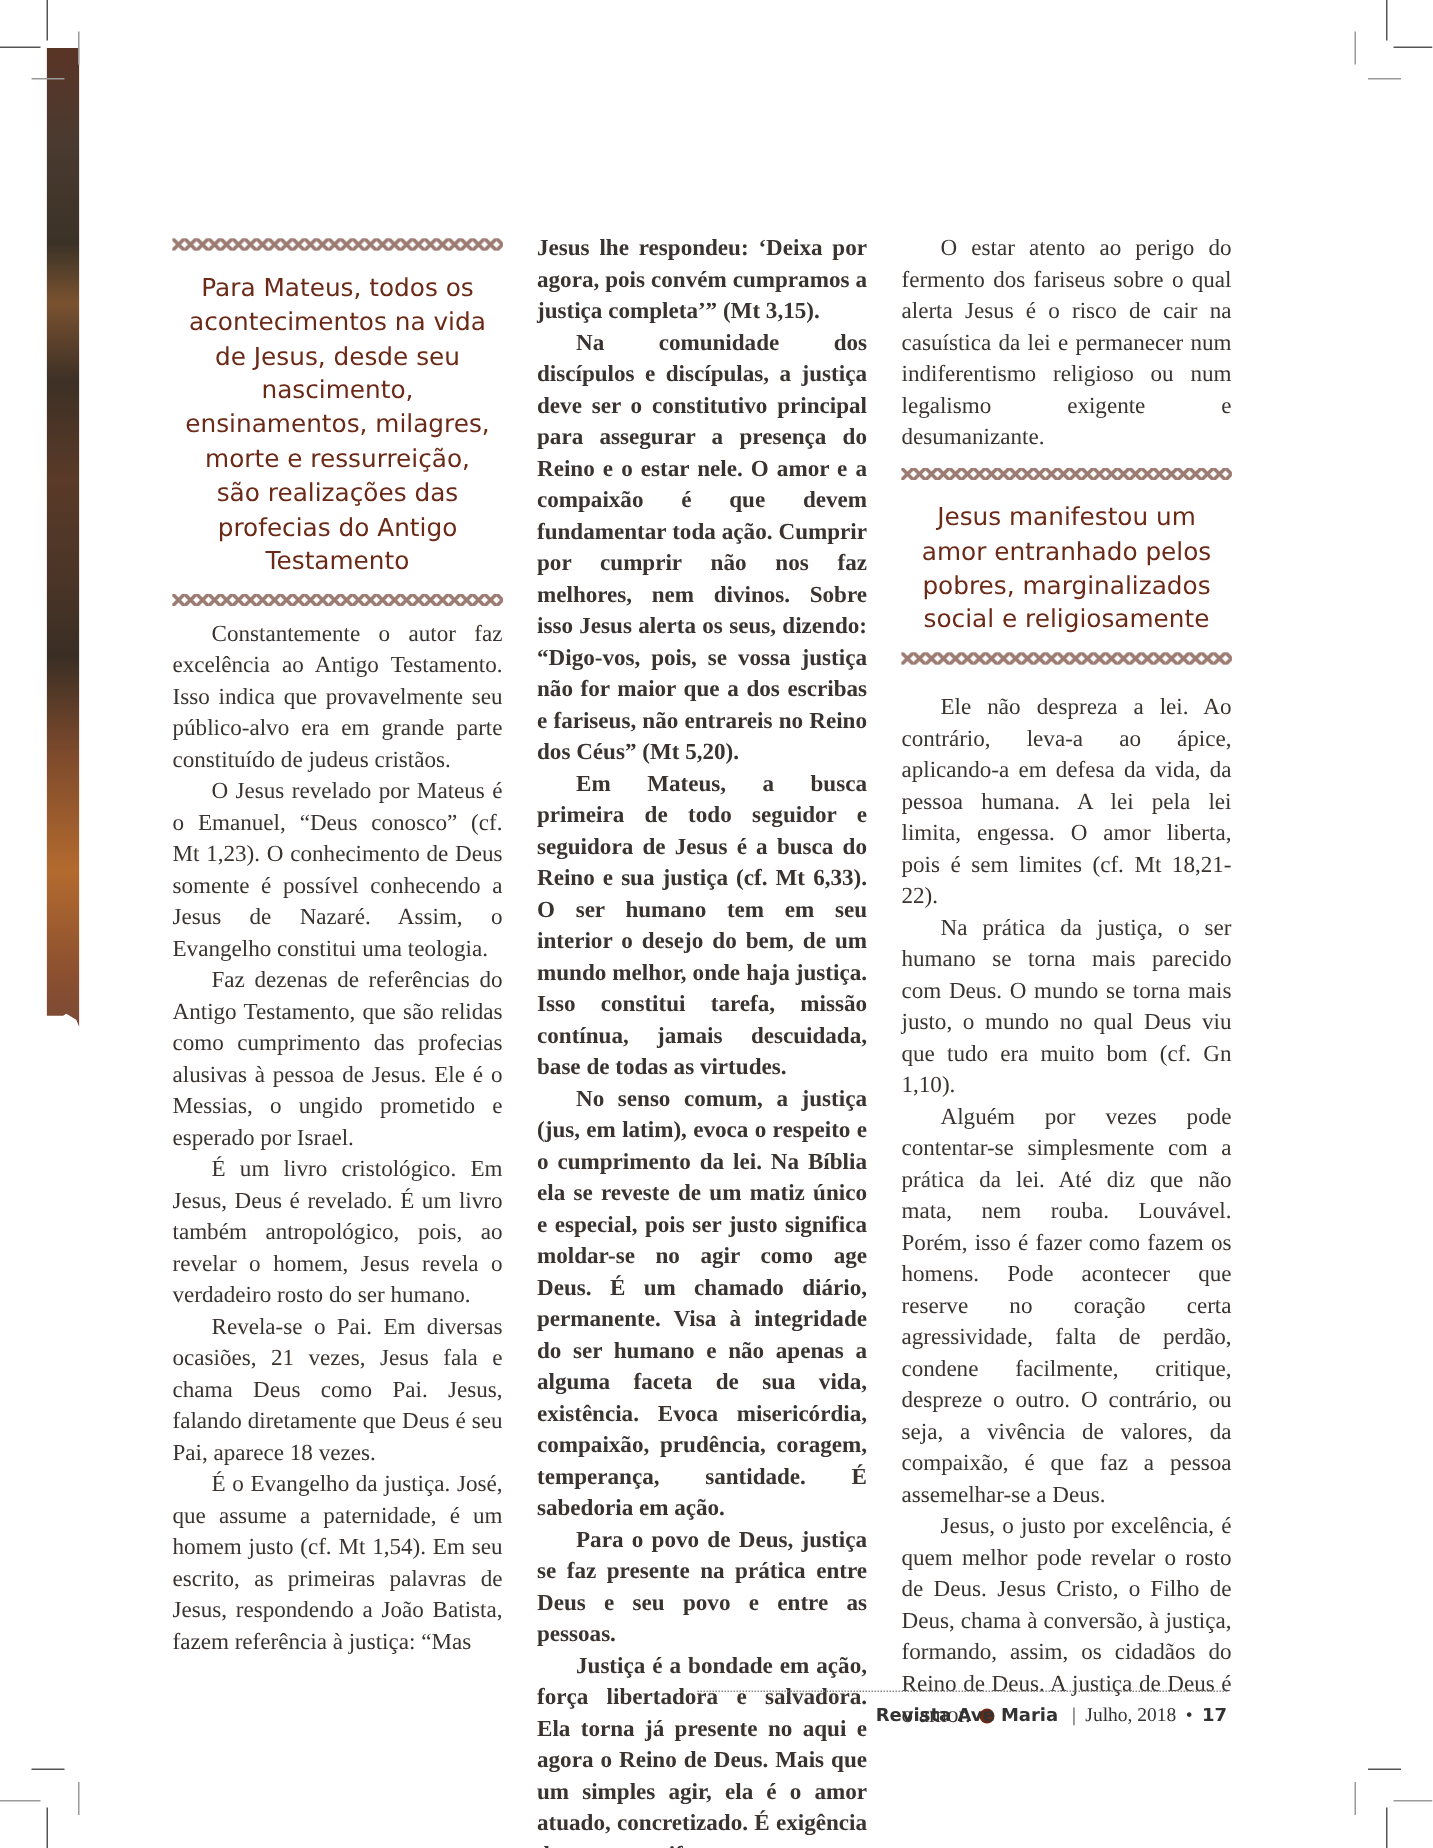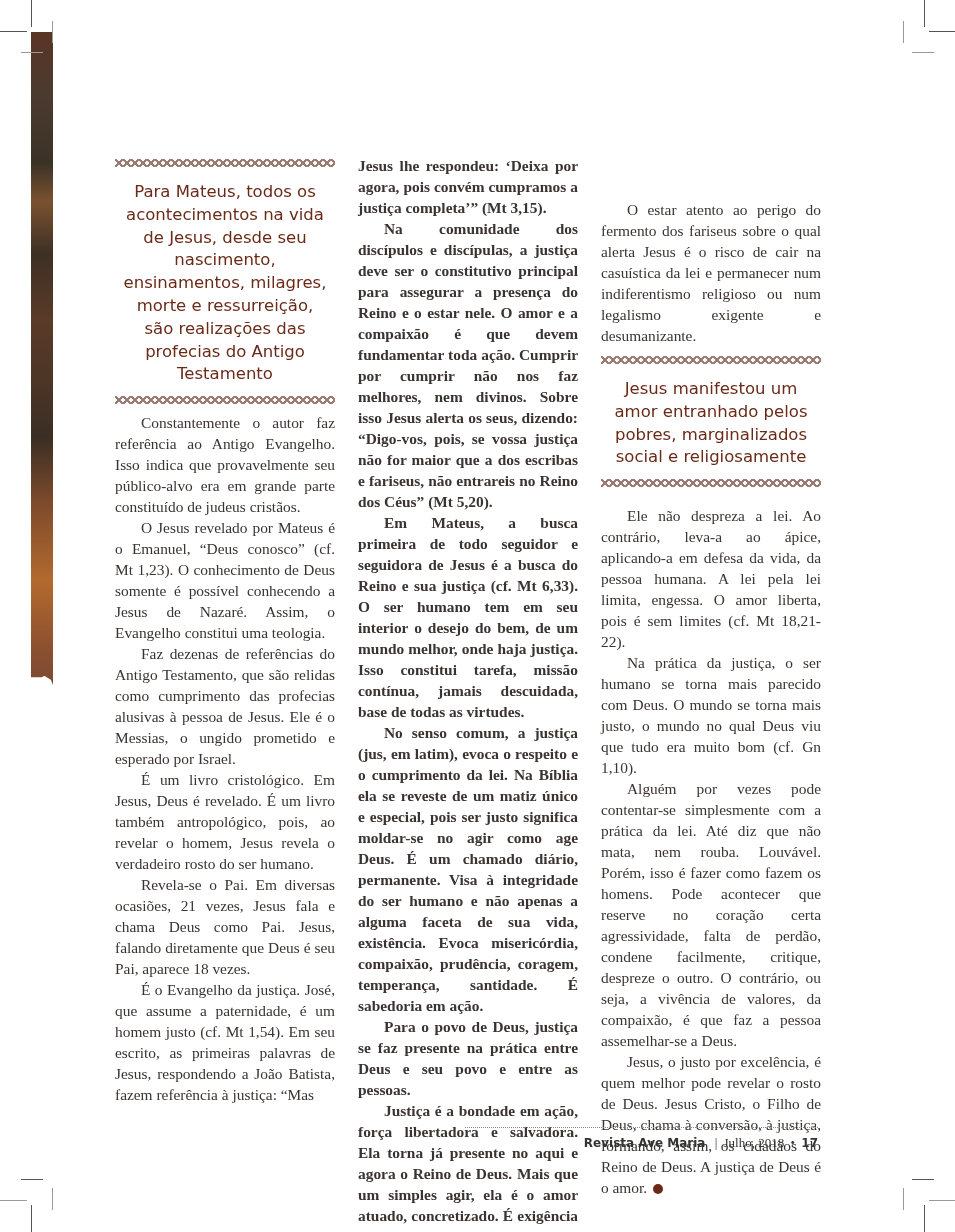--- a/index.html
+++ b/index.html
@@ -50,38 +50,38 @@
 
 <div class="crop" style="left:912px;top:1179px;width:22px;height:1px;"></div>
 <div class="crop l" style="left:929px;top:1200px;width:26px;height:1px;"></div>
 <div class="crop l" style="left:903px;top:1188px;width:1px;height:22px;"></div>
 <div class="crop" style="left:924px;top:1205px;width:1px;height:27px;"></div>
 
 <div class="col" style="left:115px;">
   <div class="divider"></div>
   <div class="pull">Para Mateus, todos os acontecimentos na vida de Jesus, desde seu nascimento, ensinamentos, milagres, morte e ressurreição, são realizações das profecias do Antigo Testamento</div>
   <div class="divider" style="margin-bottom:8px;"></div>
-  <p>Constantemente o autor faz referência ao Antigo Evangelho. Isso indica que provavelmente seu público-alvo era em grande parte constituído de judeus cristãos.</p>
+  <p>Constantemente o autor faz excelência ao Antigo Testamento. Isso indica que provavelmente seu público-alvo era em grande parte constituído de judeus cristãos.</p>
   <p>O Jesus revelado por Mateus é o Emanuel, “Deus conosco” (cf. Mt 1,23). O conhecimento de Deus somente é possível conhecendo a Jesus de Nazaré. Assim, o Evangelho constitui uma teologia.</p>
   <p>Faz dezenas de referências do Antigo Testamento, que são relidas como cumprimento das profecias alusivas à pessoa de Jesus. Ele é o Messias, o ungido prometido e esperado por Israel.</p>
   <p>É um livro cristológico. Em Jesus, Deus é revelado. É um livro também antropológico, pois, ao revelar o homem, Jesus revela o verdadeiro rosto do ser humano.</p>
   <p>Revela-se o Pai. Em diversas ocasiões, 21 vezes, Jesus fala e chama Deus como Pai. Jesus, falando diretamente que Deus é seu Pai, aparece 18 vezes.</p>
   <p>É o Evangelho da justiça. José, que assume a paternidade, é um homem justo (cf. Mt 1,54). Em seu escrito, as primeiras palavras de Jesus, respondendo a João Batista, fazem referência à justiça: “Mas</p>
 </div>
 
 <div class="col" style="left:358px;font-weight:bold;">
   <p class="noind">Jesus lhe respondeu: ‘Deixa por agora, pois convém cumpramos a justiça completa’” (Mt 3,15).</p>
   <p>Na comunidade dos discípulos e discípulas, a justiça deve ser o constitutivo principal para assegurar a presença do Reino e o estar nele. O amor e a compaixão é que devem fundamentar toda ação. Cumprir por cumprir não nos faz melhores, nem divinos. Sobre isso Jesus alerta os seus, dizendo: “Digo-vos, pois, se vossa justiça não for maior que a dos escribas e fariseus, não entrareis no Reino dos Céus” (Mt 5,20).</p>
   <p>Em Mateus, a busca primeira de todo seguidor e seguidora de Jesus é a busca do Reino e sua justiça (cf. Mt 6,33). O ser humano tem em seu interior o desejo do bem, de um mundo melhor, onde haja justiça. Isso constitui tarefa, missão contínua, jamais descuidada, base de todas as virtudes.</p>
   <p>No senso comum, a justiça (jus, em latim), evoca o respeito e o cumprimento da lei. Na Bíblia ela se reveste de um matiz único e especial, pois ser justo significa moldar-se no agir como age Deus. É um chamado diário, permanente. Visa à integridade do ser humano e não apenas a alguma faceta de sua vida, existência. Evoca misericórdia, compaixão, prudência, coragem, temperança, santidade. É sabedoria em ação.</p>
   <p>Para o povo de Deus, justiça se faz presente na prática entre Deus e seu povo e entre as pessoas.</p>
   <p>Justiça é a bondade em ação, força libertadora e salvadora. Ela torna já presente no aqui e agora o Reino de Deus. Mais que um simples agir, ela é o amor atuado, concretizado. É exigência do amor manifesto.</p>
 </div>
 
-<div class="col" style="left:601px;margin-top:44px;">
+<div class="col" style="left:601px;">
   <p>O estar atento ao perigo do fermento dos fariseus sobre o qual alerta Jesus é o risco de cair na casuística da lei e permanecer num indiferentismo religioso ou num legalismo exigente e desumanizante.</p>
   <div class="divider" style="margin-top:10px;"></div>
   <div class="pull">Jesus manifestou um amor entranhado pelos pobres, marginalizados social e religiosamente</div>
   <div class="divider" style="margin-bottom:18px;"></div>
   <p>Ele não despreza a lei. Ao contrário, leva-a ao ápice, aplicando-a em defesa da vida, da pessoa humana. A lei pela lei limita, engessa. O amor liberta, pois é sem limites (cf. Mt 18,21-22).</p>
   <p>Na prática da justiça, o ser humano se torna mais parecido com Deus. O mundo se torna mais justo, o mundo no qual Deus viu que tudo era muito bom (cf. Gn 1,10).</p>
   <p>Alguém por vezes pode contentar-se simplesmente com a prática da lei. Até diz que não mata, nem rouba. Louvável. Porém, isso é fazer como fazem os homens. Pode acontecer que reserve no coração certa agressividade, falta de perdão, condene facilmente, critique, despreze o outro. O contrário, ou seja, a vivência de valores, da compaixão, é que faz a pessoa assemelhar-se a Deus.</p>
   <p><span>Jesus, o justo por excelência, é quem melhor pode revelar o rosto de Deus. Jesus Cristo, o Filho de Deus, chama à conversão, à justiça, formando, assim, os cidadãos do Reino de Deus. A justiça de Deus é o amor.</span><span class="endmark"></span></p>
 </div>
 

